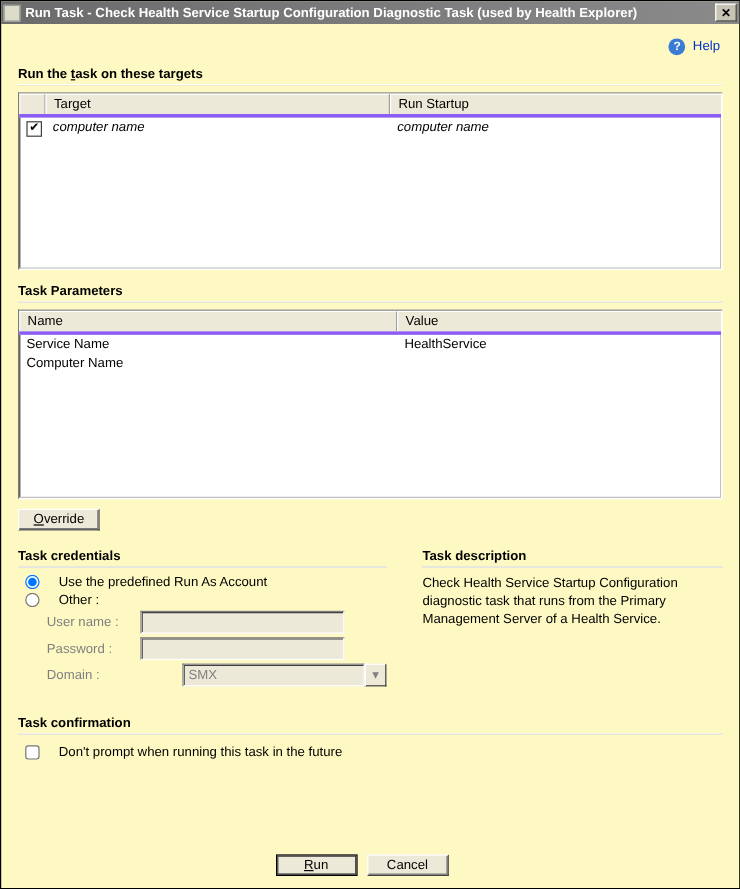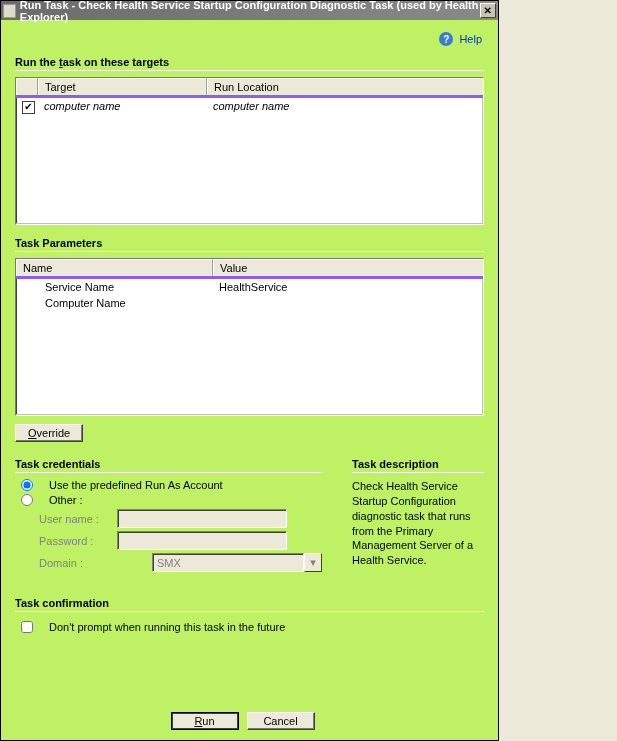--- a/index.html
+++ b/index.html
@@ -7,22 +7,22 @@
   margin: 0;
   font-family: Tahoma, "Segoe UI", sans-serif;
   font-size: 11px;
   background: #ece9d8;
   width: 617px;
   height: 741px;
   overflow: hidden;
 }
 .window {
   border: 1px solid #000;
-  background: #bef264;
-  width: 499px;
+  background: #fef9c3;
+  width: 617px;
   height: 741px;
   display: flex;
   flex-direction: column;
 }
 .titlebar {
   background: linear-gradient(to right, #6b6b6b, #8a8a8a);
   color: #fff;
   font-weight: bold;
   font-size: 11px;
   height: 19px;
@@ -101,21 +101,21 @@
   display:inline-flex; align-items:center; justify-content:center;
   font-size:10px; line-height:1;
 }
 .checkbox.checked::after { content:"✔"; color:#000; font-size:10px; }
 
 .box-targets { height:148px; overflow:hidden; }
 .box-params { height:158px; overflow:hidden; }
 
 .params .gh-cell.c1 { flex:1; }
 .params .gh-cell.c2 { width:270px; border-right:none; }
-.params .gr-cell.c1 { flex:1;margin-left:23px; }
+.params .gr-cell.c1 { flex:1; }
 .params .gr-cell.c2 { width:270px; }
 
 .btn {
   background:#ece9d8;
   border:1px solid #404040;
   border-top-color:#fff; border-left-color:#fff;
   box-shadow: inset -1px -1px 0 #7a7a7a;
   padding:2px 12px;
   font-family:inherit; font-size:11px;
   cursor:pointer;
@@ -179,21 +179,21 @@
     </div>
 
     <div class="section-label">
       <span>Run the </span><span class="ul">t</span><span>ask on these targets</span>
     </div>
     <div class="hr"></div>
     <div class="listbox box-targets targets">
       <div class="grid-head">
         <div class="gh-cell c1"></div>
         <div class="gh-cell c2">Target</div>
-        <div class="gh-cell c3">Run Location</div>
+        <div class="gh-cell c3">Run Startup</div>
       </div>
       <div class="grid-body">
         <div class="grid-row">
           <div class="gr-cell c1">
             <span class="checkbox checked"></span>
           </div>
           <div class="gr-cell c2">computer name</div>
           <div class="gr-cell c3">computer name</div>
         </div>
       </div>

